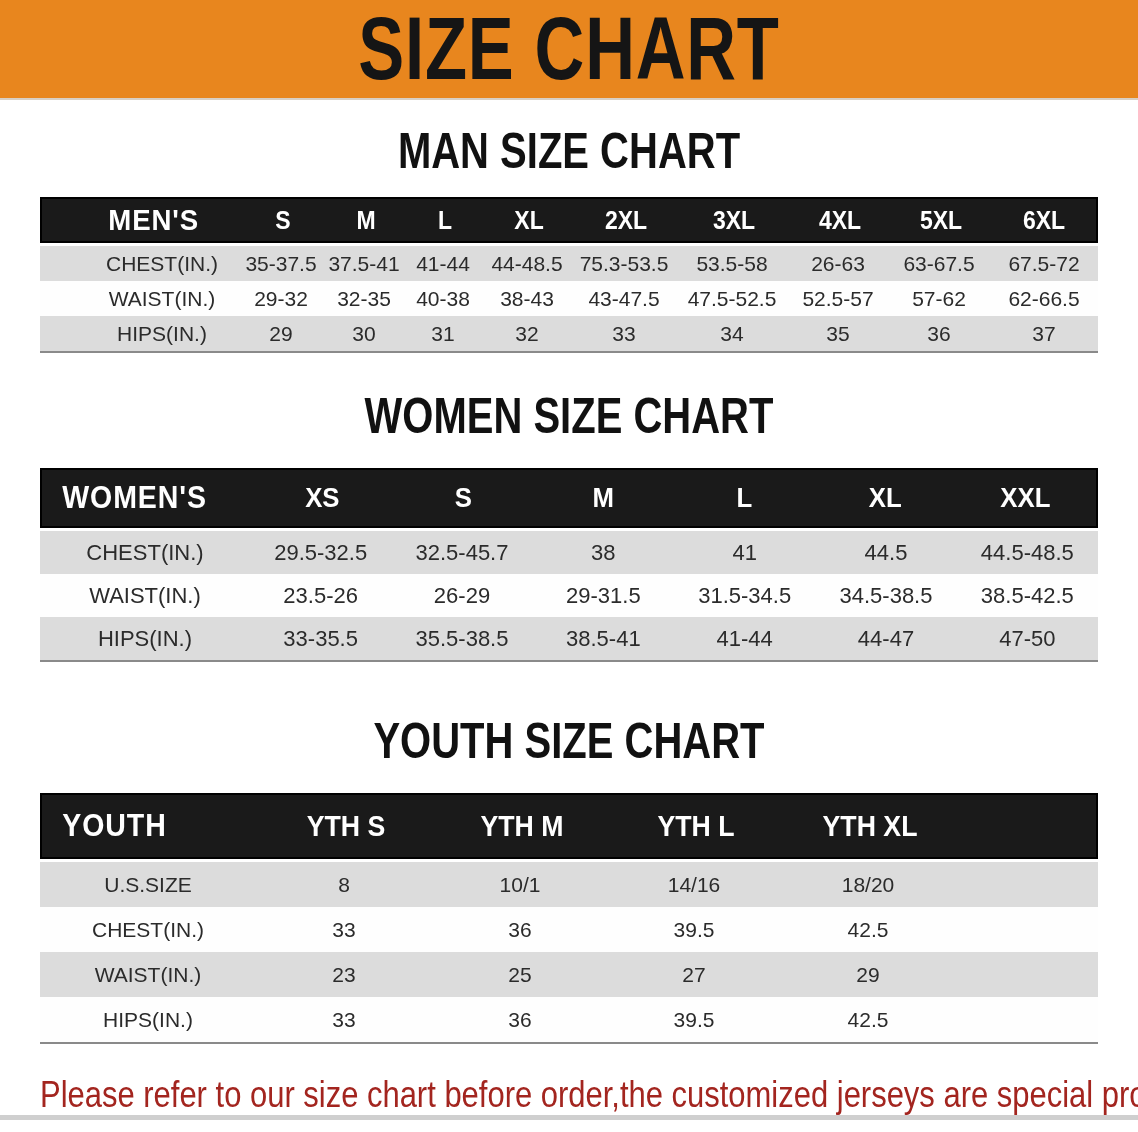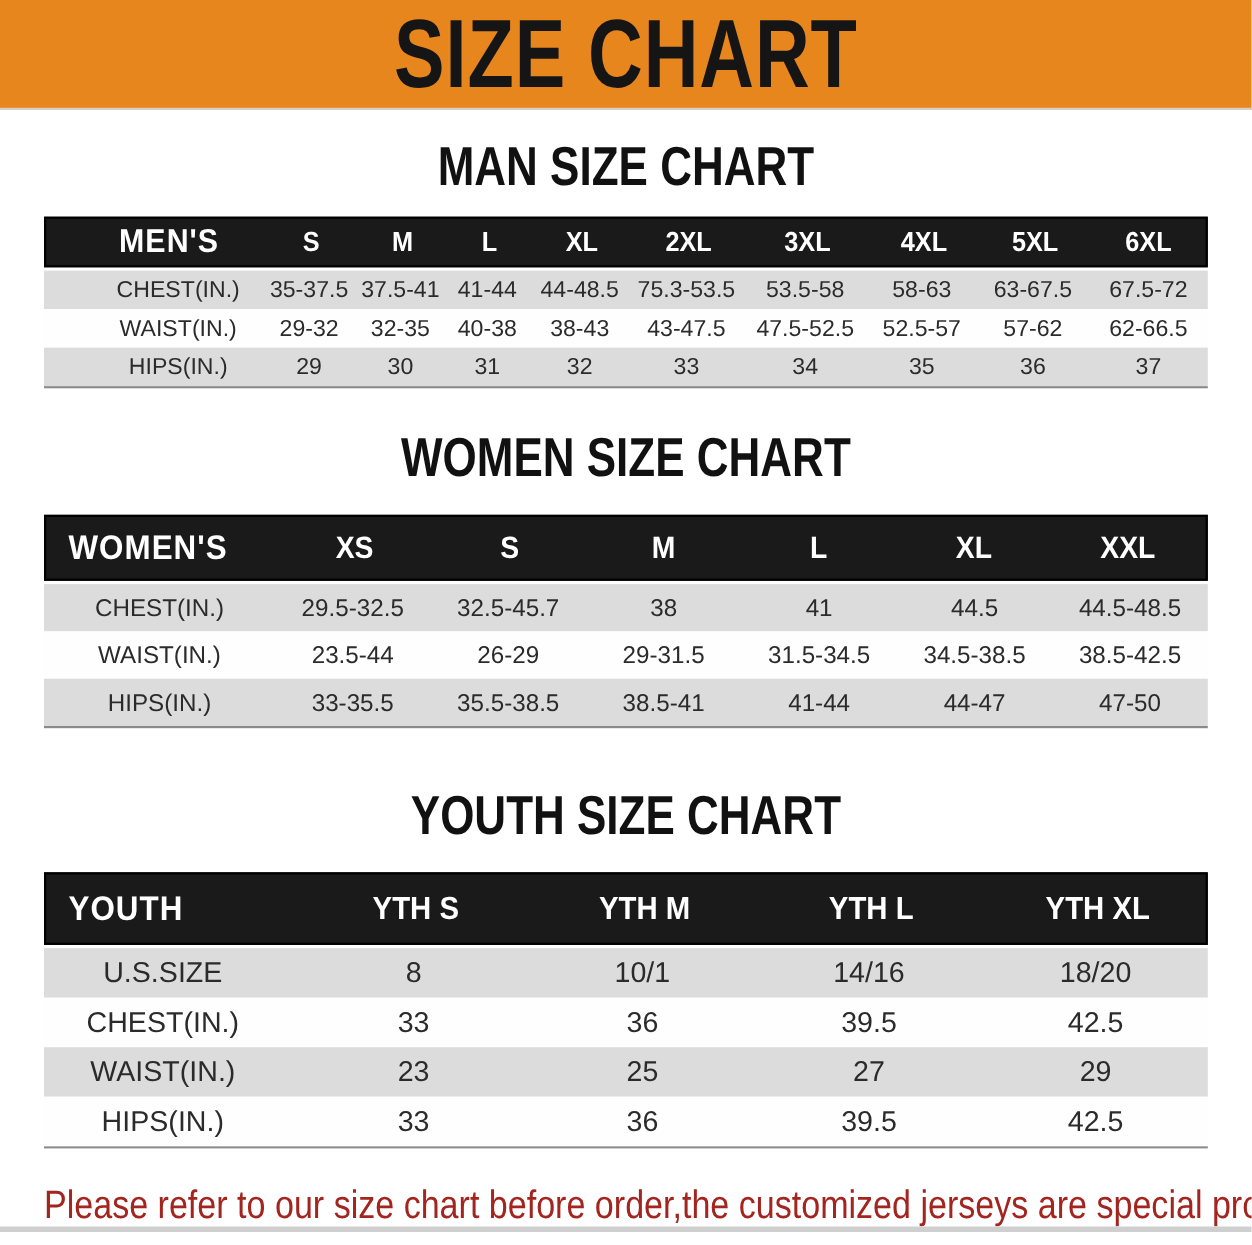--- a/index.html
+++ b/index.html
@@ -87,25 +87,25 @@
   .men .thead .tcell{font-size:25px;}
   .men .thead .tcell.label{font-size:30px;}
   .men .tbody-row{height:35px;font-size:21px;}
   
   .women .trow{grid-template-columns:210px repeat(6,1fr);}
   .women .thead{height:60px;}
   .women .thead .tcell{font-size:28px;}
   .women .thead .tcell.label{font-size:31px;}
   .women .tbody-row{height:43px;font-size:22px;}
   
-  .youth .trow{grid-template-columns:216px 176px 176px 172px 176px 1fr;gap:32px;}
+  .youth .trow{grid-template-columns:216px 176px 176px 172px 176px 1fr;}
   .youth .thead{height:66px;}
   .youth .thead .tcell{font-size:29px;}
   .youth .thead .tcell.label{font-size:31px;}
-  .youth .tbody-row{height:45px;font-size:26px;}
+  .youth .tbody-row{height:45px;font-size:21px;}
   
   .disclaimer{
     margin:26px 40px 0 40px;
     color:var(--disclaimer-text);
   }
   .disclaimer p{
     font-size:36px;line-height:1.38;
     font-weight:400;
     transform:scaleX(0.86);
     transform-origin:left center;
@@ -142,21 +142,21 @@
           <div class="tcell">6XL</div>
         </div>
         <div class="trow tbody-row">
           <div class="tcell label">CHEST(IN.)</div>
           <div class="tcell">35-37.5</div>
           <div class="tcell">37.5-41</div>
           <div class="tcell">41-44</div>
           <div class="tcell">44-48.5</div>
           <div class="tcell">75.3-53.5</div>
           <div class="tcell">53.5-58</div>
-          <div class="tcell">58-63</div>
+          <div class="tcell">26-63</div>
           <div class="tcell">63-67.5</div>
           <div class="tcell">67.5-72</div>
         </div>
         <div class="trow tbody-row">
           <div class="tcell label">WAIST(IN.)</div>
           <div class="tcell">29-32</div>
           <div class="tcell">32-35</div>
           <div class="tcell">40-38</div>
           <div class="tcell">38-43</div>
           <div class="tcell">43-47.5</div>
@@ -196,21 +196,21 @@
           <div class="tcell label">CHEST(IN.)</div>
           <div class="tcell">29.5-32.5</div>
           <div class="tcell">32.5-45.7</div>
           <div class="tcell">38</div>
           <div class="tcell">41</div>
           <div class="tcell">44.5</div>
           <div class="tcell">44.5-48.5</div>
         </div>
         <div class="trow tbody-row">
           <div class="tcell label">WAIST(IN.)</div>
-          <div class="tcell">23.5-44</div>
+          <div class="tcell">23.5-26</div>
           <div class="tcell">26-29</div>
           <div class="tcell">29-31.5</div>
           <div class="tcell">31.5-34.5</div>
           <div class="tcell">34.5-38.5</div>
           <div class="tcell">38.5-42.5</div>
         </div>
         <div class="trow tbody-row">
           <div class="tcell label">HIPS(IN.)</div>
           <div class="tcell">33-35.5</div>
           <div class="tcell">35.5-38.5</div>

